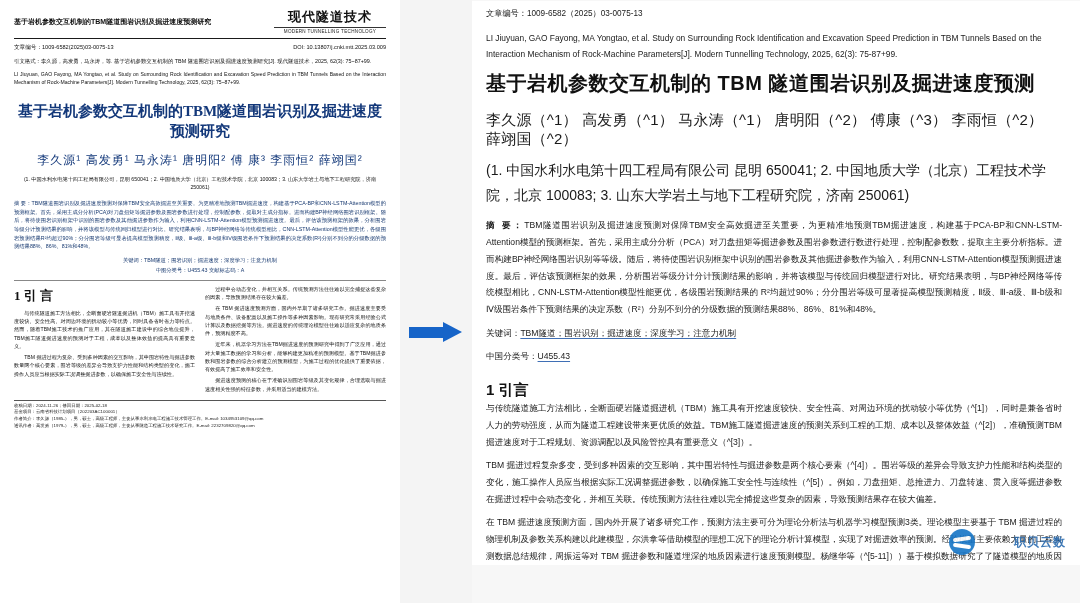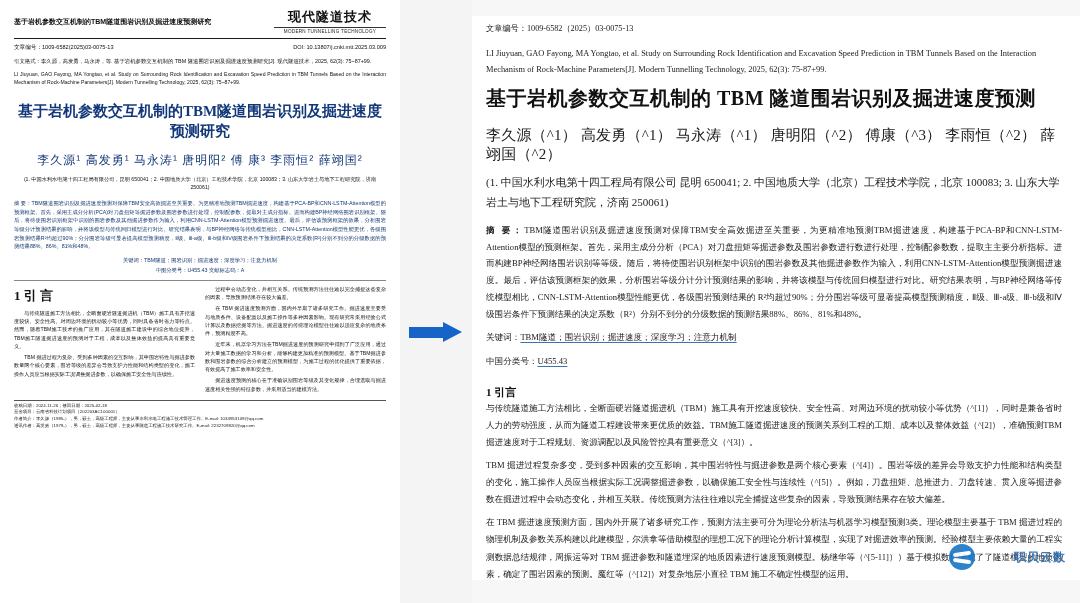--- a/index.html
+++ b/index.html
@@ -178,26 +178,26 @@
     left: 34px; top: 0;
     width: 0; height: 0;
     border-top: 10px solid transparent;
     border-bottom: 10px solid transparent;
     border-left: 19px solid #1664c8;
   }
 
   
   .right-pane {
     position: absolute;
-    left: 472px; top: 16px;
+    left: 472px; top: 1px;
     width: 608px; height: 564px;
     background: #ffffff;
     padding: 6px 18px 0 14px;
     overflow: hidden;
-    font-family: Liberation Serif, serif;
+    font-family: Liberation Sans, sans-serif;
   }
   .r-line {
     font-size: 8.2px;
     color: #1a1a1a;
     line-height: 1.75;
     margin-bottom: 2px;
   }
   .r-label { color: #1a1a1a; }
   .u { text-decoration: underline; text-decoration-color: #3f6fb5; text-underline-offset: 1.5px; }
   .r-cite {
@@ -219,41 +219,41 @@
     margin-top: 8px;
     letter-spacing: 0.5px;
   }
   .r-authors {
     font-size: 15px;
     color: #1a1a1a;
     margin-top: 14px;
     letter-spacing: 0.2px;
   }
   .r-affil {
-    font-size: 11px;
+    font-size: 14px;
     color: #1a1a1a;
     margin-top: 9px;
     line-height: 1.75;
   }
   .r-abstract {
     font-size: 8.6px;
     color: #1a1a1a;
     line-height: 1.95;
     margin-top: 10px;
     text-align: justify;
   }
   .r-abstract .lead { font-weight: bold; letter-spacing: 2px; }
   .r-kw {
     font-size: 8.6px;
     color: #1a1a1a;
     margin-top: 8px;
     line-height: 1.8;
   }
   .r-sec {
-    font-size: 11px;
+    font-size: 15px;
     font-weight: bold;
     color: #111;
     margin-top: 16px;
   }
   .r-body {
     font-size: 8.6px;
     color: #1a1a1a;
     line-height: 1.98;
     margin-top: 0;
     text-align: justify;

